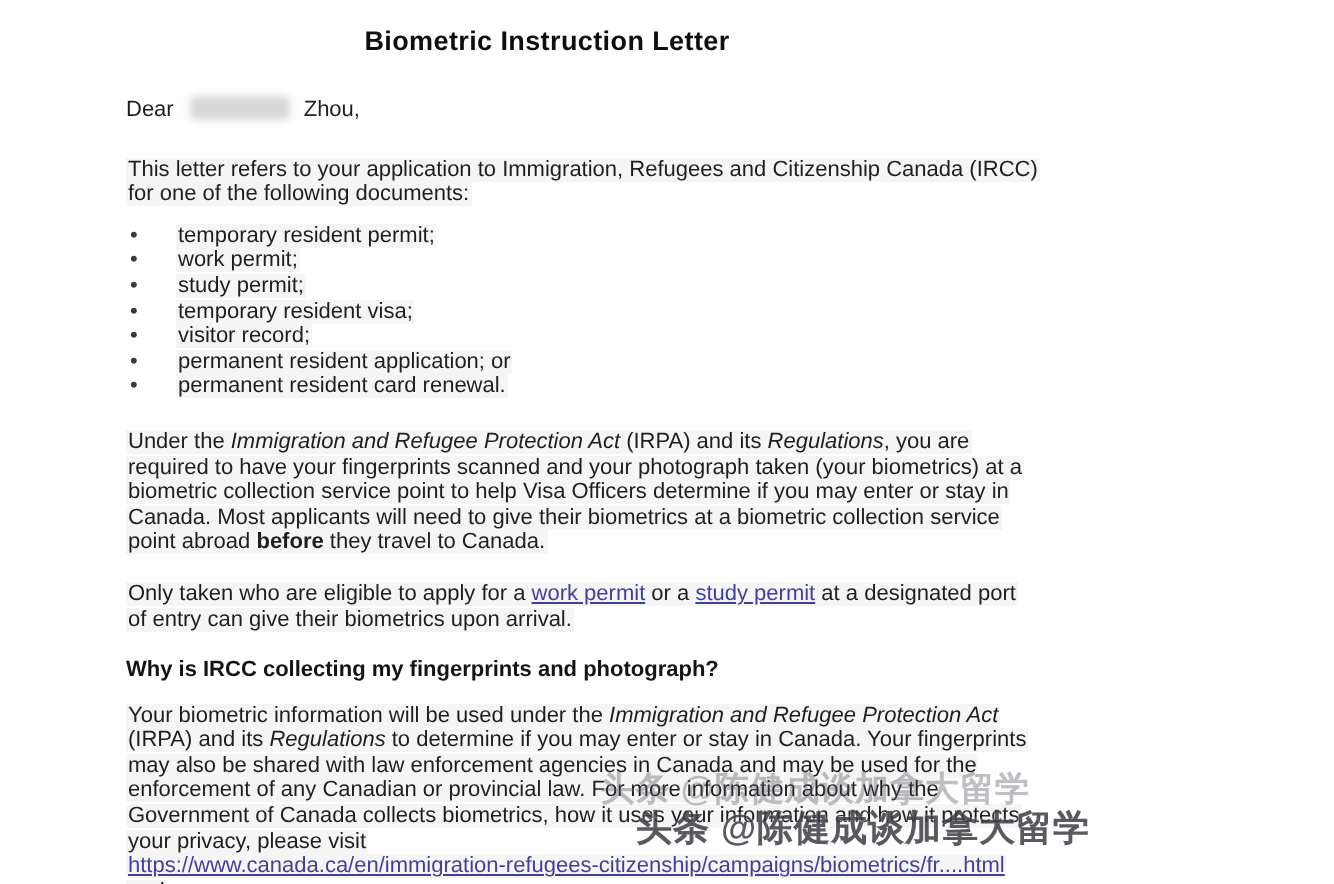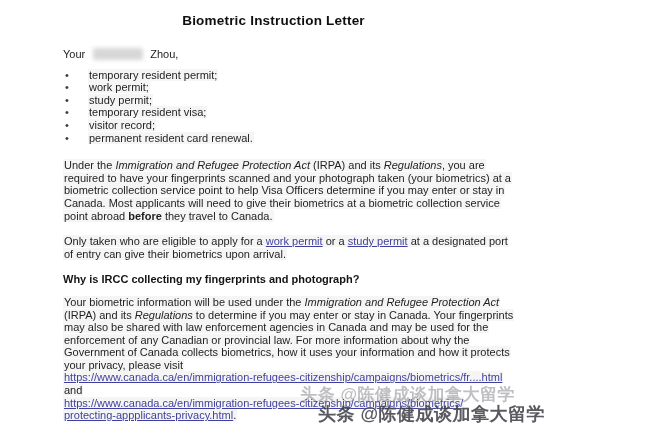--- a/index.html
+++ b/index.html
@@ -97,29 +97,31 @@
     text-shadow: 0 0 1px #ffffff;
   }
 </style>
 </head>
 <body>
 
 <div class="page">
 
   <h1 class="title">Biometric Instruction Letter</h1>
 
-  <p class="salutation"><span>Your</span><span class="redact"></span><span>Zhou,</span></p>
+  <p class="salutation"><span>Dear</span><span class="redact"></span><span>Zhou,</span></p>
 
+  <p class="intro"><span class="scan">This letter refers to your application to Immigration, Refugees and Citizenship Canada (IRCC) for one of the following documents:</span></p>
 
   <ul class="doc-list">
     <li><span class="scan">temporary resident permit;</span></li>
     <li><span class="scan">work permit;</span></li>
     <li><span class="scan">study permit;</span></li>
     <li><span class="scan">temporary resident visa;</span></li>
     <li><span class="scan">visitor record;</span></li>
+    <li><span class="scan">permanent resident application; or</span></li>
     <li><span class="scan">permanent resident card renewal.</span></li>
   </ul>
 
   <p class="para-under"><span class="scan"><span>Under the </span><span class="i">Immigration and Refugee Protection Act</span><span> (IRPA) and its </span><span class="i">Regulations</span><span>, you are required to have your fingerprints scanned and your photograph taken (your biometrics) at a biometric collection service point to help Visa Officers determine if you may enter or stay in Canada.  Most applicants will need to give their biometrics at a biometric collection service point abroad </span><span class="b">before</span><span> they travel to Canada.</span></span></p>
 
   <p class="para-port"><span class="scan"><span>Only taken who are eligible to apply for a </span><span class="link">work permit</span><span> or a </span><span class="link">study permit</span><span> at a designated port of entry can  give their biometrics upon arrival.</span></span></p>
 
   <h2 class="why-heading">Why is IRCC collecting my fingerprints and photograph?</h2>
 
   <p class="para-why"><span class="scan"><span>Your biometric information will be used under the </span><span class="i">Immigration and Refugee Protection Act</span><span> (IRPA) and its </span><span class="i">Regulations</span><span> to determine if you may enter or stay in Canada. Your fingerprints may also be shared with law enforcement agencies in Canada and may be used for the enforcement of any Canadian or provincial law. For more information about why the Government of Canada collects biometrics, how it uses your information and how it protects your privacy, please visit</span><br><span class="link">https://www.canada.ca/en/immigration-refugees-citizenship/campaigns/biometrics/fr....html</span><span> and</span><br><span class="link">https://www.canada.ca/en/immigration-refugees-citizenship/campaigns/biometrics/</span><br><span class="link">protecting-appplicants-privacy.html</span><span>.</span></span></p>

